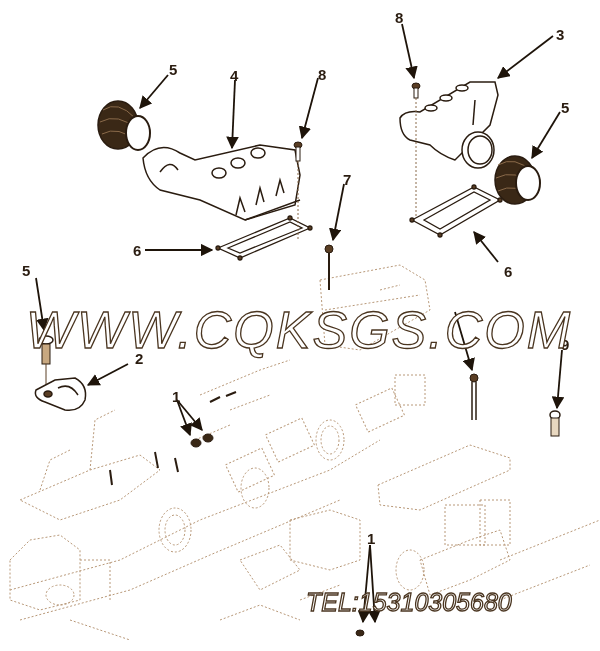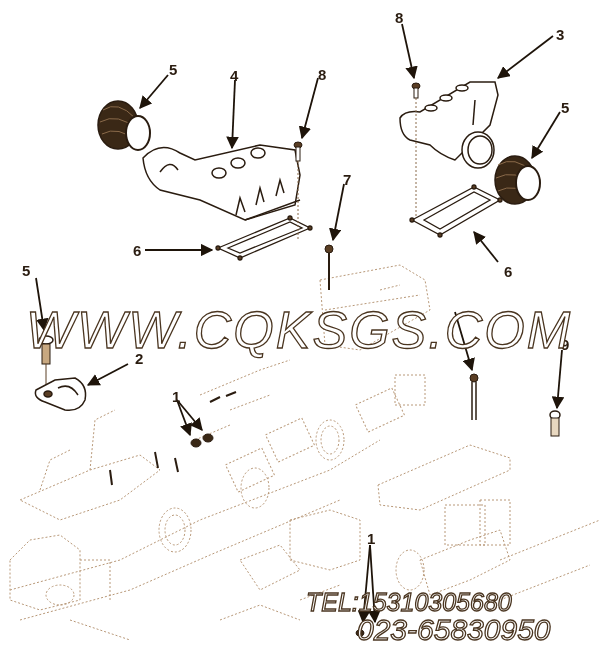--- a/index.html
+++ b/index.html
@@ -211,14 +211,13 @@
   <div class="callout" style="left:504px;top:264px;">6</div>
   <div class="callout" style="left:22px;top:263px;">5</div>
   <div class="callout" style="left:135px;top:351px;">2</div>
   <div class="callout" style="left:561px;top:337px;">9</div>
   <div class="callout" style="left:172px;top:389px;">1</div>
   <div class="callout" style="left:367px;top:531px;">1</div>
 
   
   <div class="wm wm-url">WWW.CQKSGS.COM</div>
   <div class="wm wm-tel">TEL:15310305680</div>
-  <div class="wm wm-phone">023-65830950</div>
 </div>
 
 </body></html>

